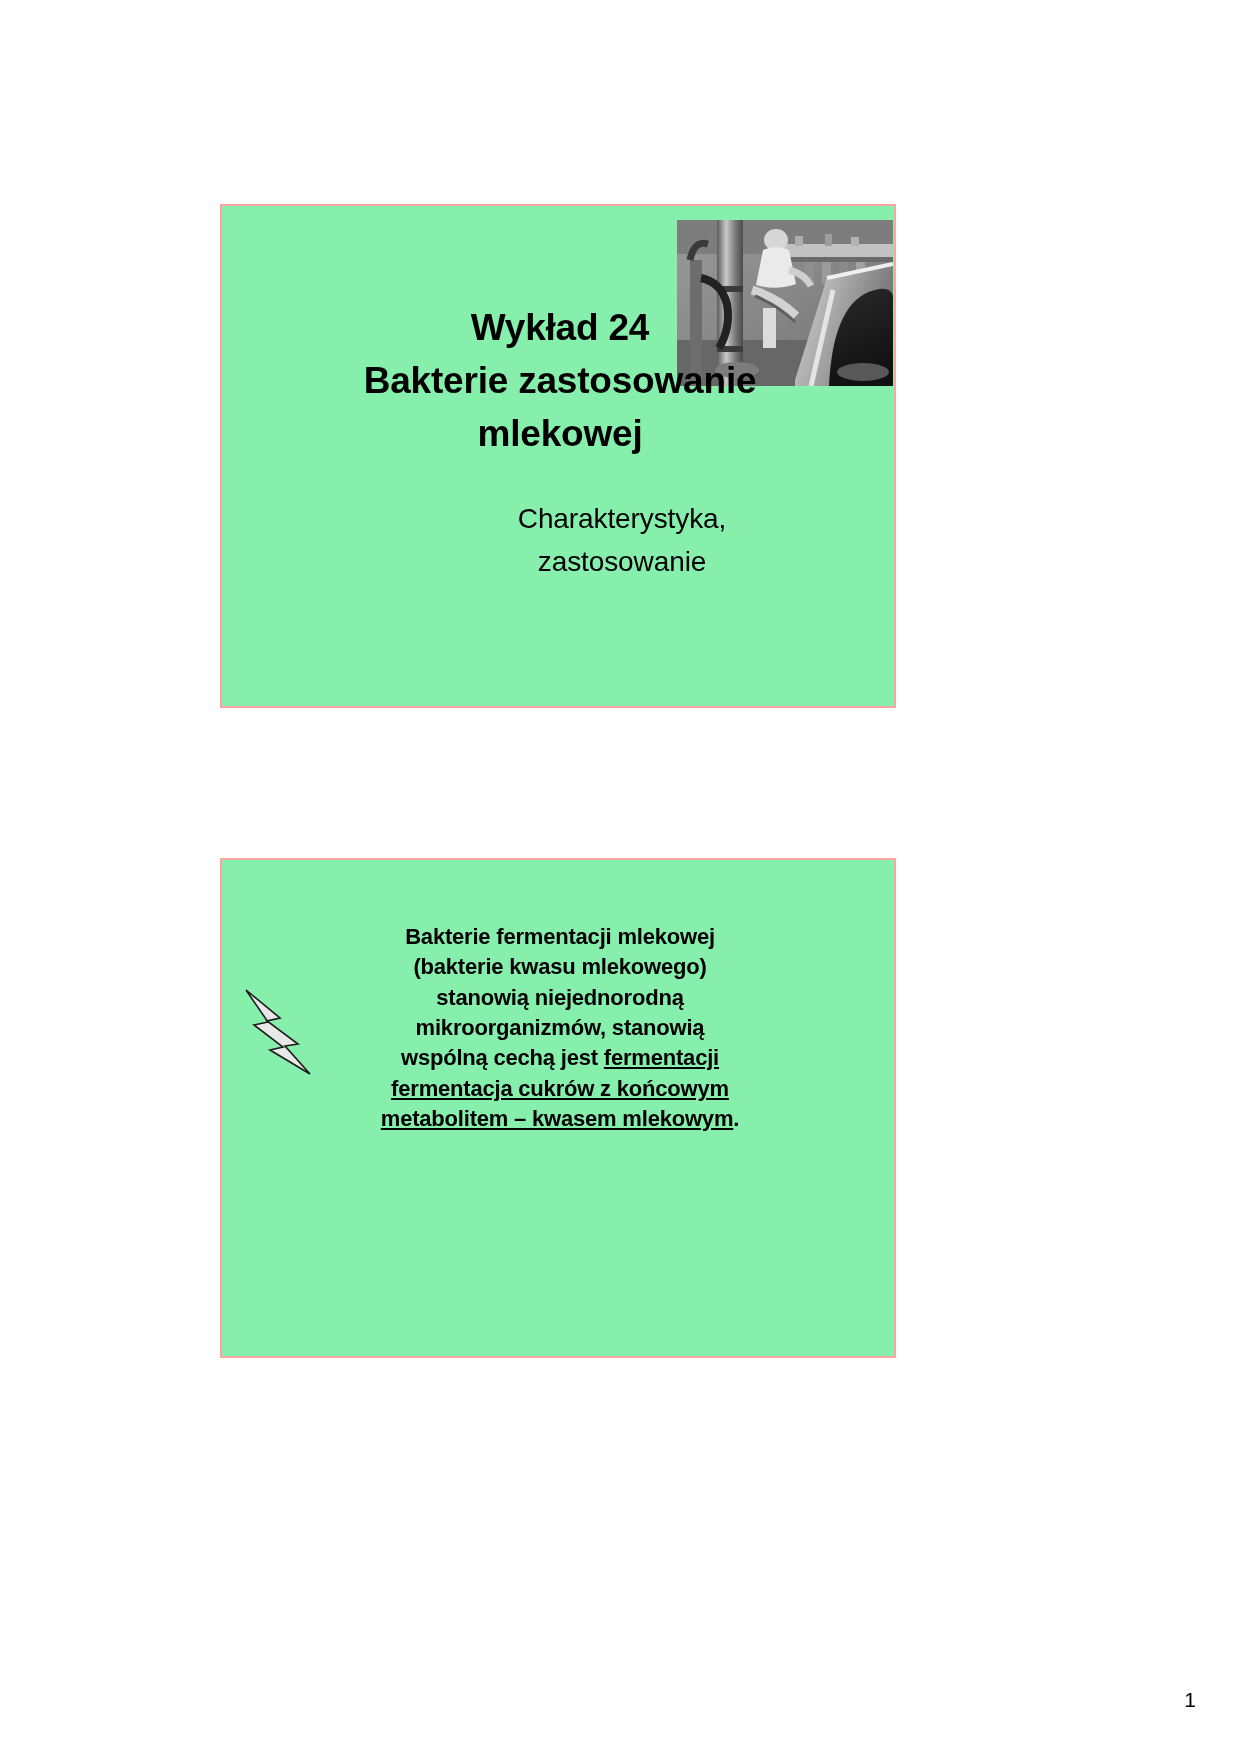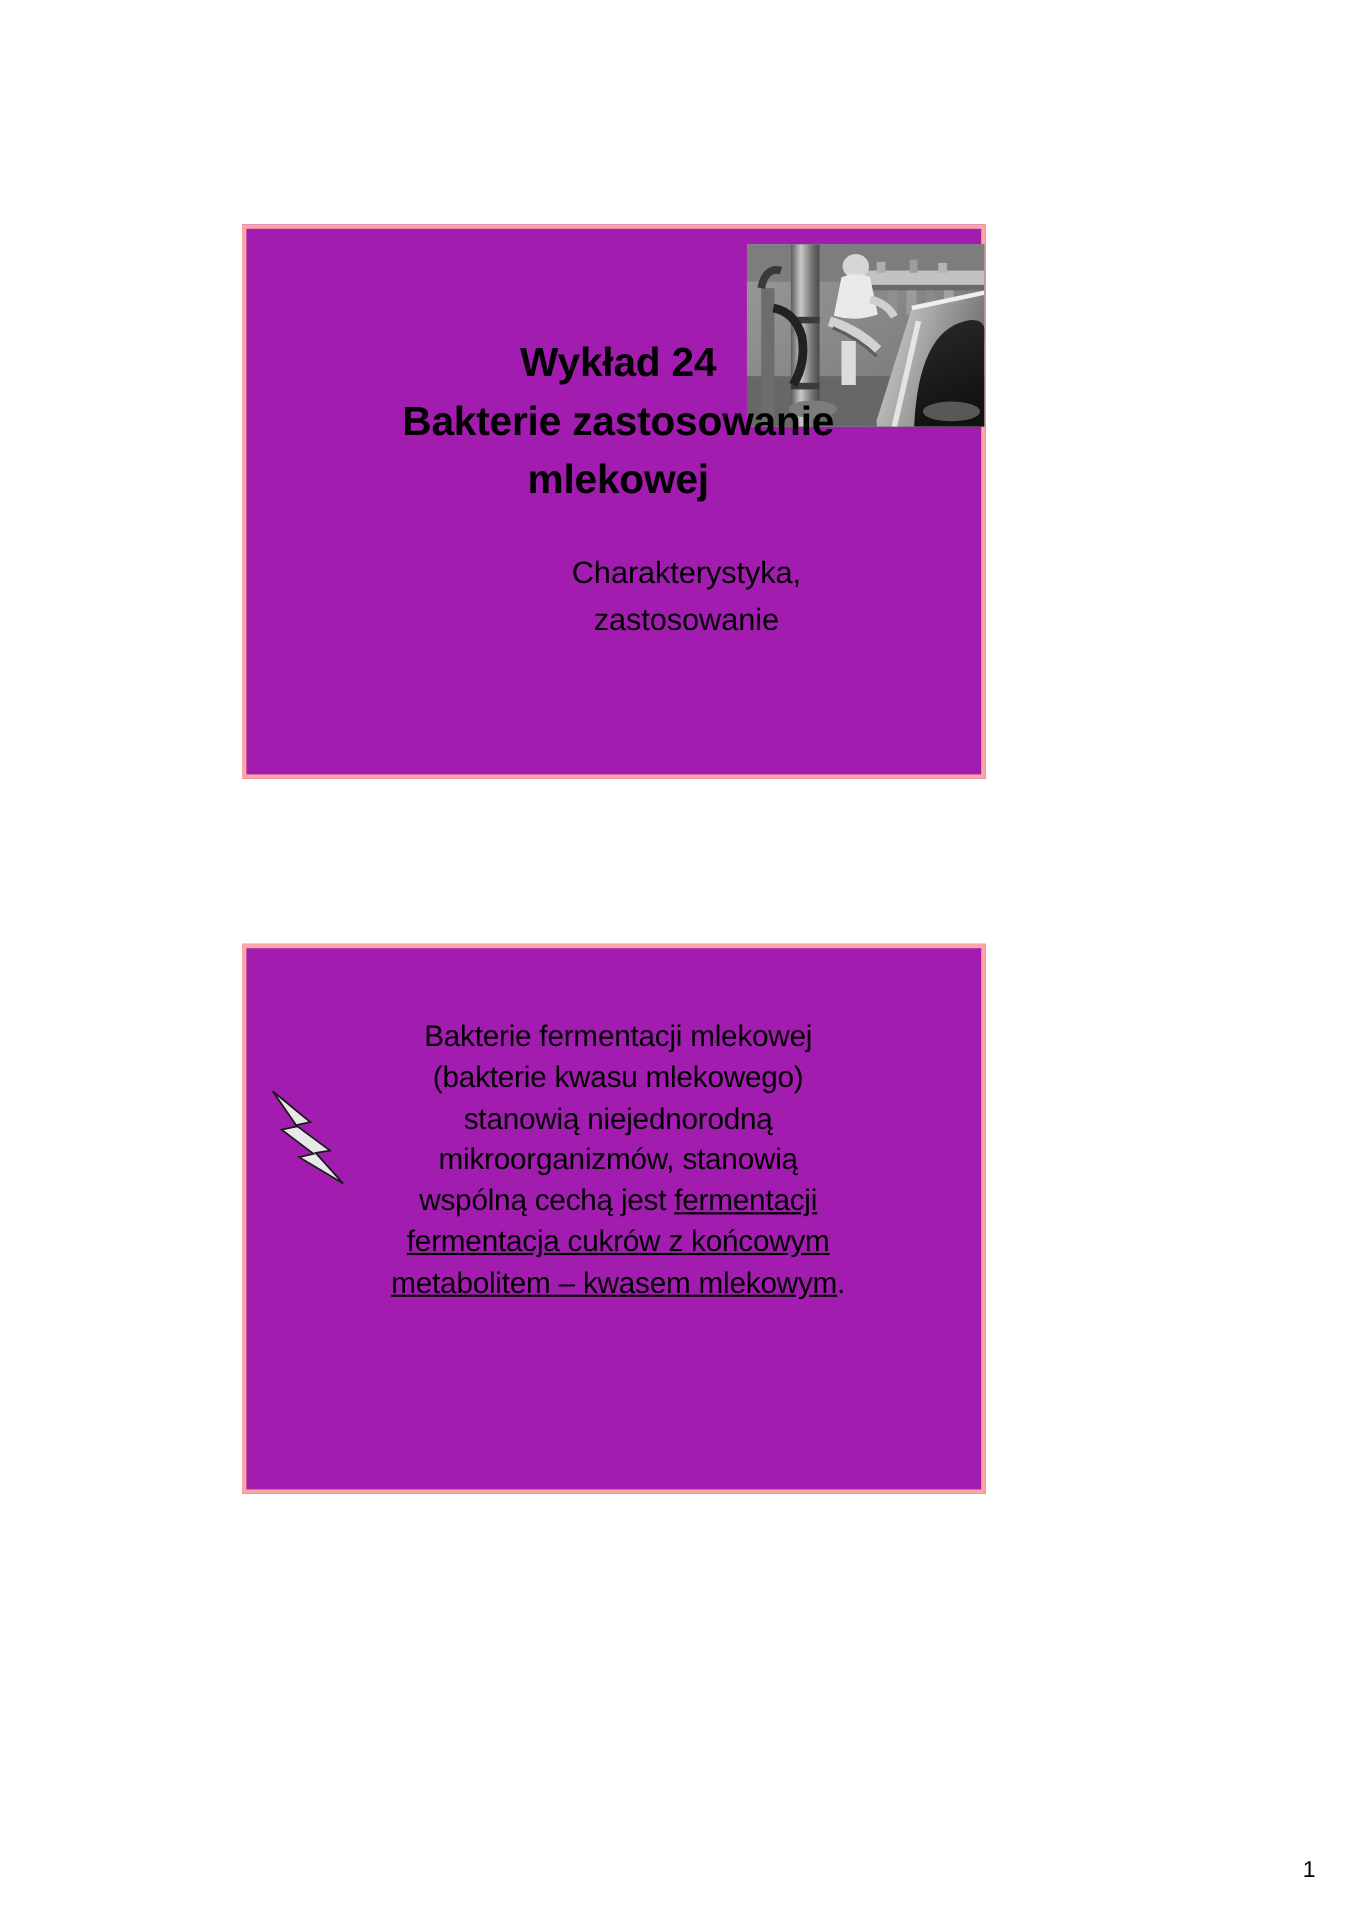--- a/index.html
+++ b/index.html
@@ -20,22 +20,22 @@
     position: absolute;
     left: 0; top: 0;
     width: 1240px;
     height: 1754px;
     background: #ffffff;
   }
 
   
   .slide {
     position: absolute;
-    background: #a21caf;
-    border: 4px solid #fca5a5;
+    background: #86efac;
+    border: 2px solid #fca5a5;
     box-sizing: border-box;
   }
   #slide-1 {
     left: 220px;
     top: 204px;
     width: 676px;
     height: 504px;
   }
   #slide-2 {
     left: 220px;
@@ -87,22 +87,22 @@
 
   
   .body-block {
     position: absolute;
     left: 16px;
     top: 62px;
     width: 644px;
     text-align: center;
   }
   .body-line {
-    font-size: 27px;
-    font-weight: normal;
+    font-size: 22px;
+    font-weight: bold;
     line-height: 1.38;
     letter-spacing: -0.2px;
     white-space: nowrap;
   }
   .body-line .u {
     text-decoration: underline;
     text-underline-offset: 2px;
   }
 
   

